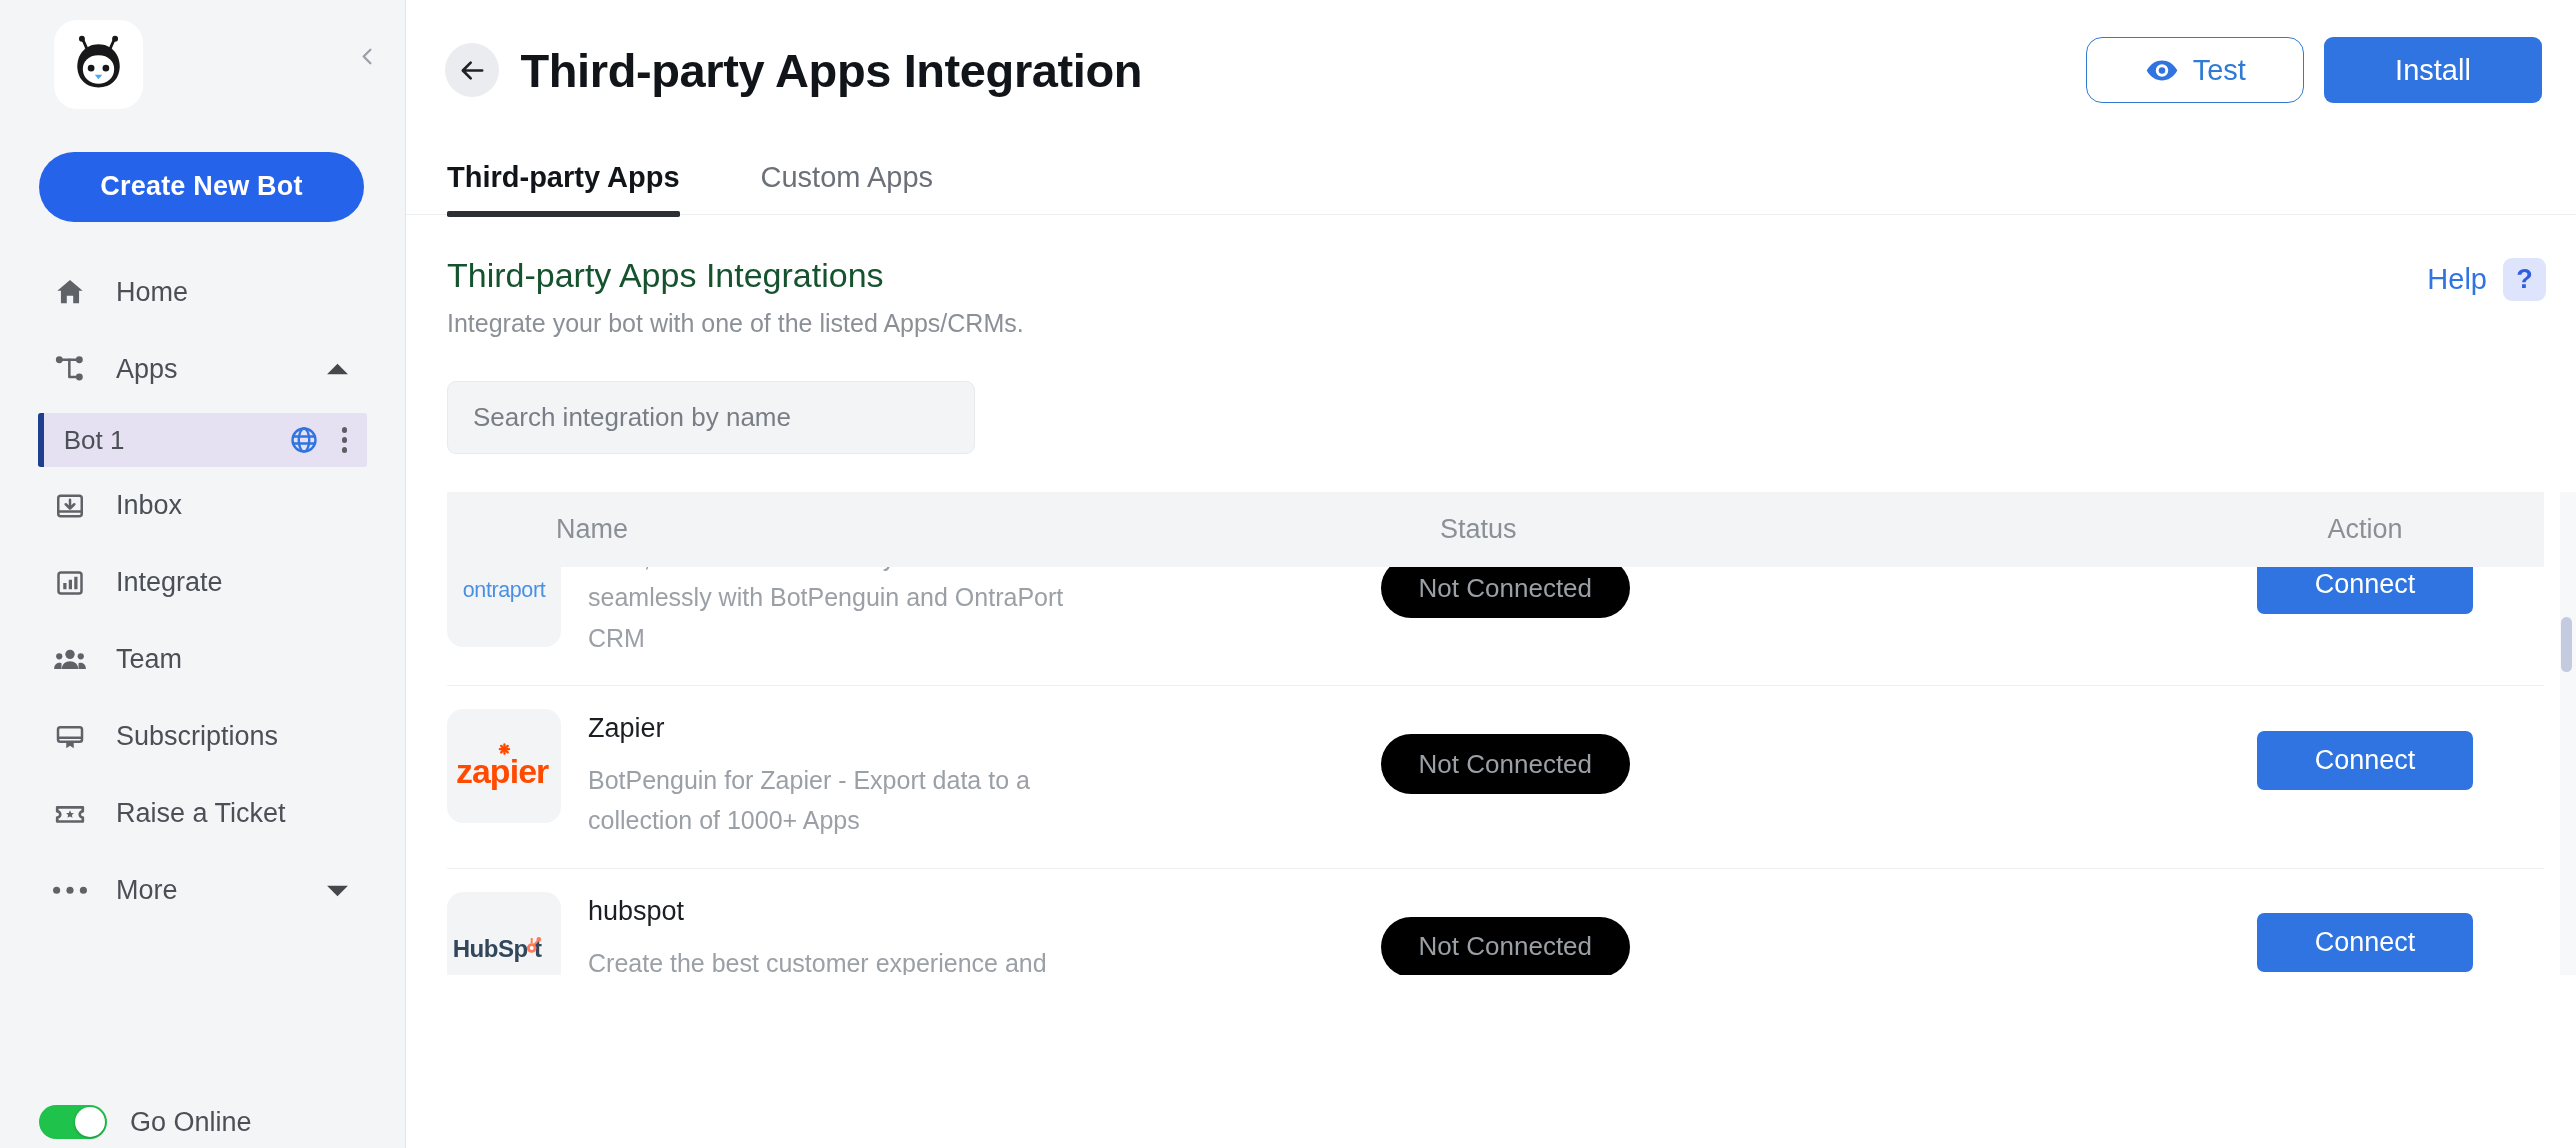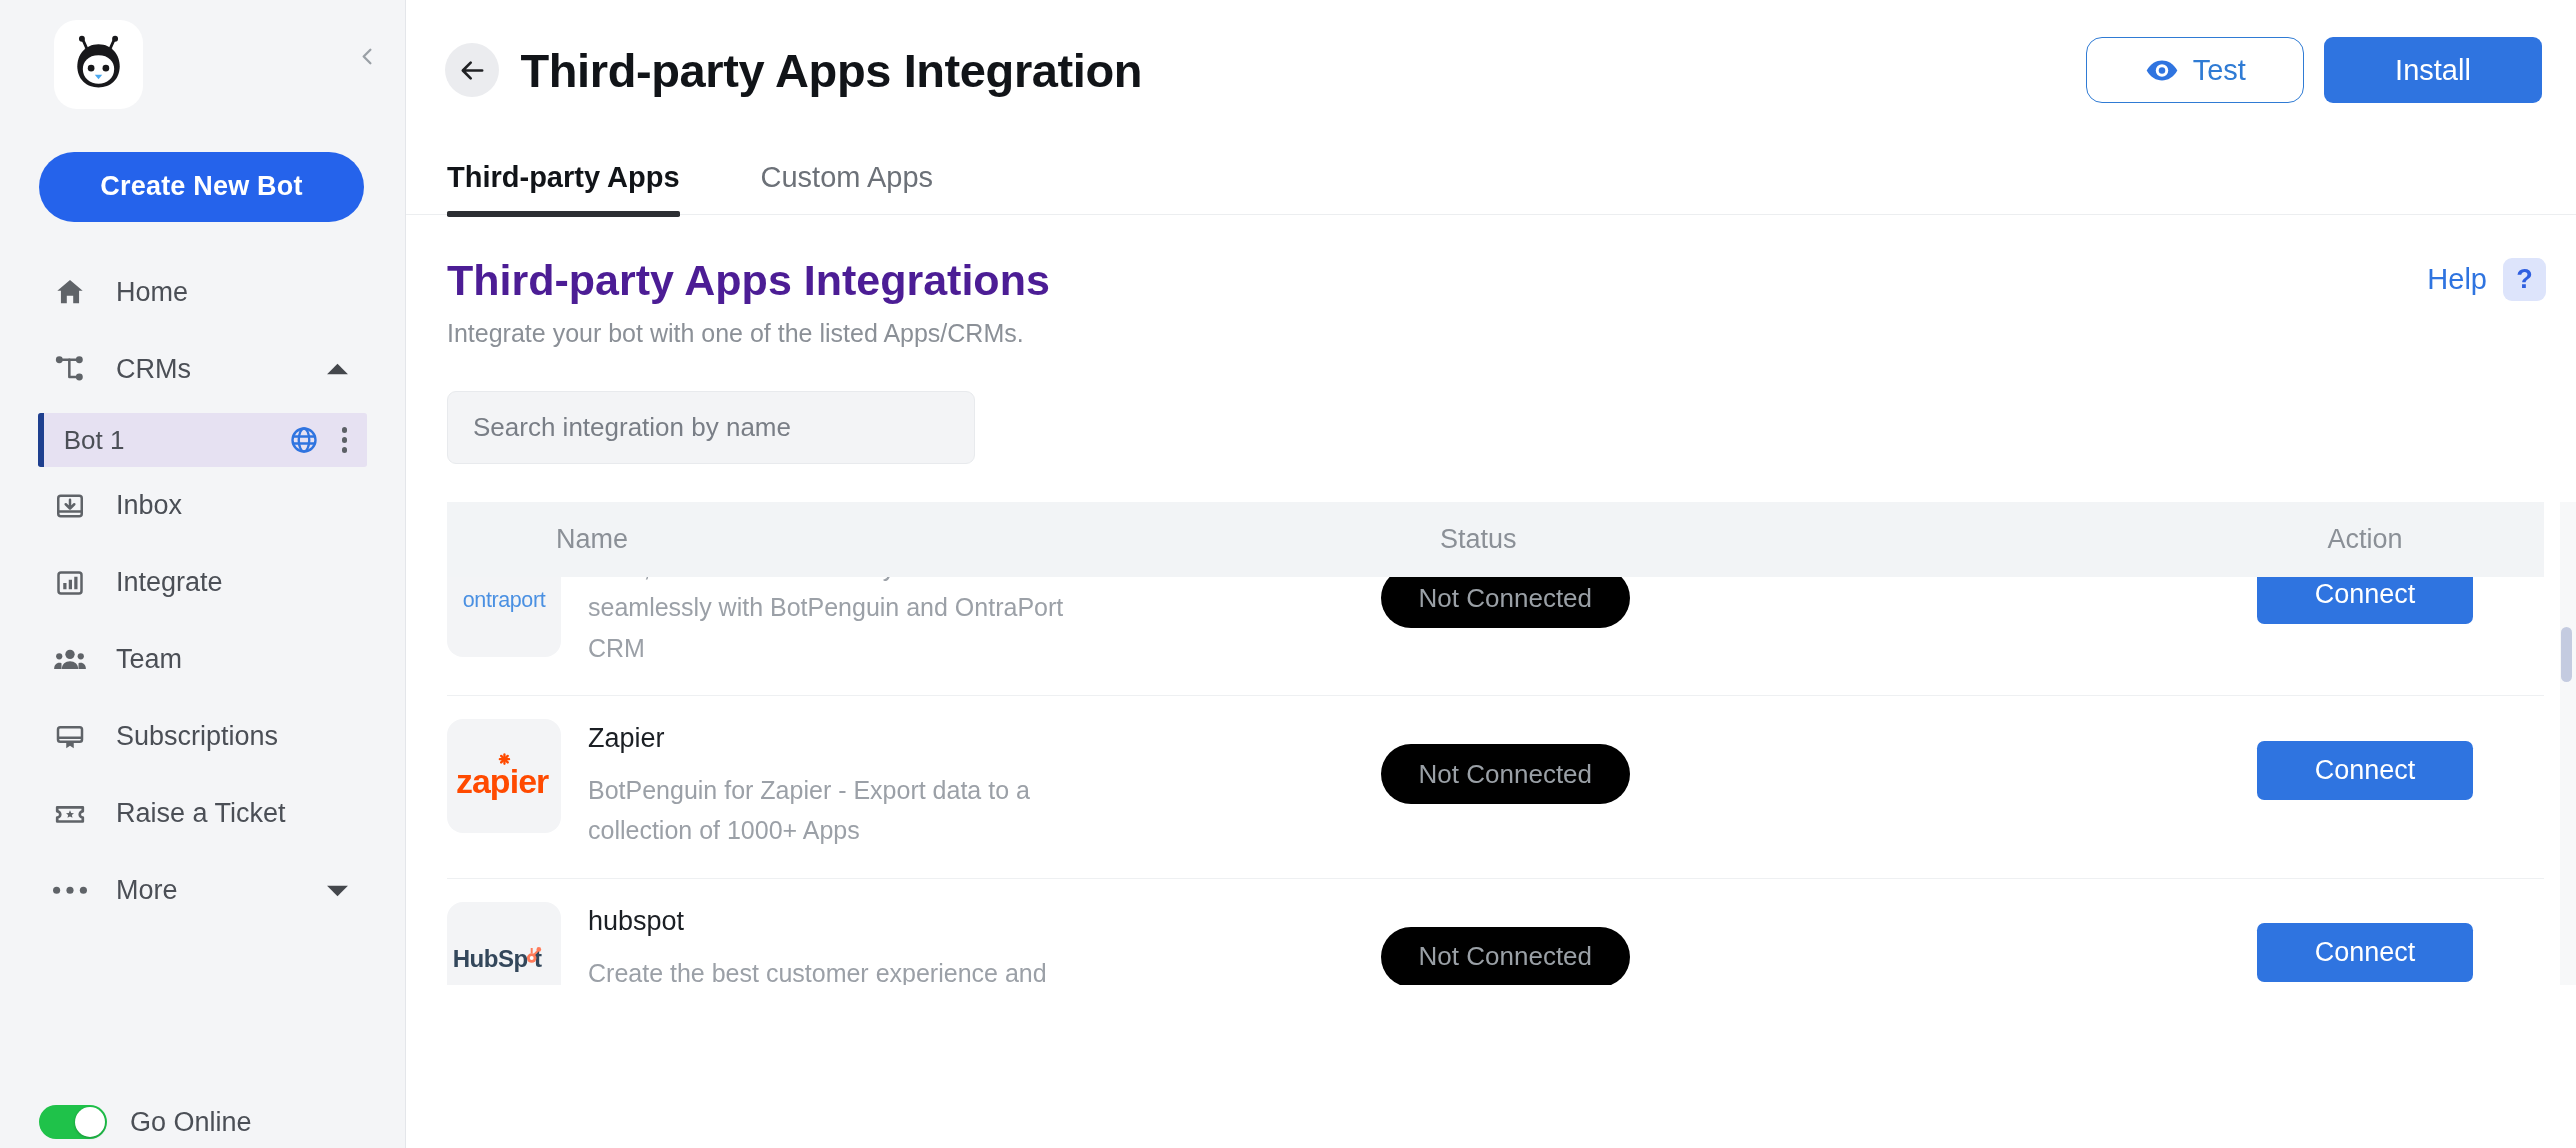--- a/index.html
+++ b/index.html
@@ -165,21 +165,21 @@
   .tab.active::after {
     content: ''; position: absolute;
     left: 0; right: 0; bottom: -2.7px;
     height: 5.4px; background: #2c2f33; border-radius: 1.8px;
   }
 
   .section {
     padding: 41px 41px 0 41px;
     position: relative;
   }
-  .section-title { font-size: 43px; font-weight: 700; color: #4c1d95; }
+  .section-title { font-size: 34px; font-weight: 400; color: #14532d; }
   .section-sub { margin-top: 14.3px; font-size: 25px; color: #8b9097; }
 
   .help-wrap {
     position: absolute; top: 43px; right: 30px;
     display: flex; align-items: center; gap: 16px;
   }
   .help-link { font-size: 29px; color: #2f74e0; cursor: pointer; }
   .help-badge {
     width: 43px; height: 43px;
     background: #dde4fb; border-radius: 9px;
@@ -331,21 +331,21 @@
       <div class="nav-item">
         <span class="nav-icon">
           <svg width="32" height="32" viewBox="0 0 24 24" fill="none" stroke="#5f6368" stroke-width="1.9">
             <circle cx="4" cy="5" r="2.6" fill="#5f6368" stroke="none"></circle>
             <circle cx="19" cy="5" r="2.6" fill="#5f6368" stroke="none"></circle>
             <circle cx="19" cy="18" r="2.6" fill="#5f6368" stroke="none"></circle>
             <path d="M6.6 5 H16.4" stroke-linecap="round"></path>
             <path d="M11.5 5 V18 H16.4" stroke-linecap="round" stroke-linejoin="round"></path>
           </svg>
         </span>
-        <span class="nav-label">CRMs</span>
+        <span class="nav-label">Apps</span>
         <span class="nav-caret">
           <svg width="25" height="16" viewBox="0 0 24 14" fill="#44474c">
               <path d="M12 2 L22 12 H2 Z"></path>
             </svg>
         </span>
       </div>
 
       <div class="bot-row">
         <span class="bot-name">Bot 1</span>
         <span class="bot-globe">

